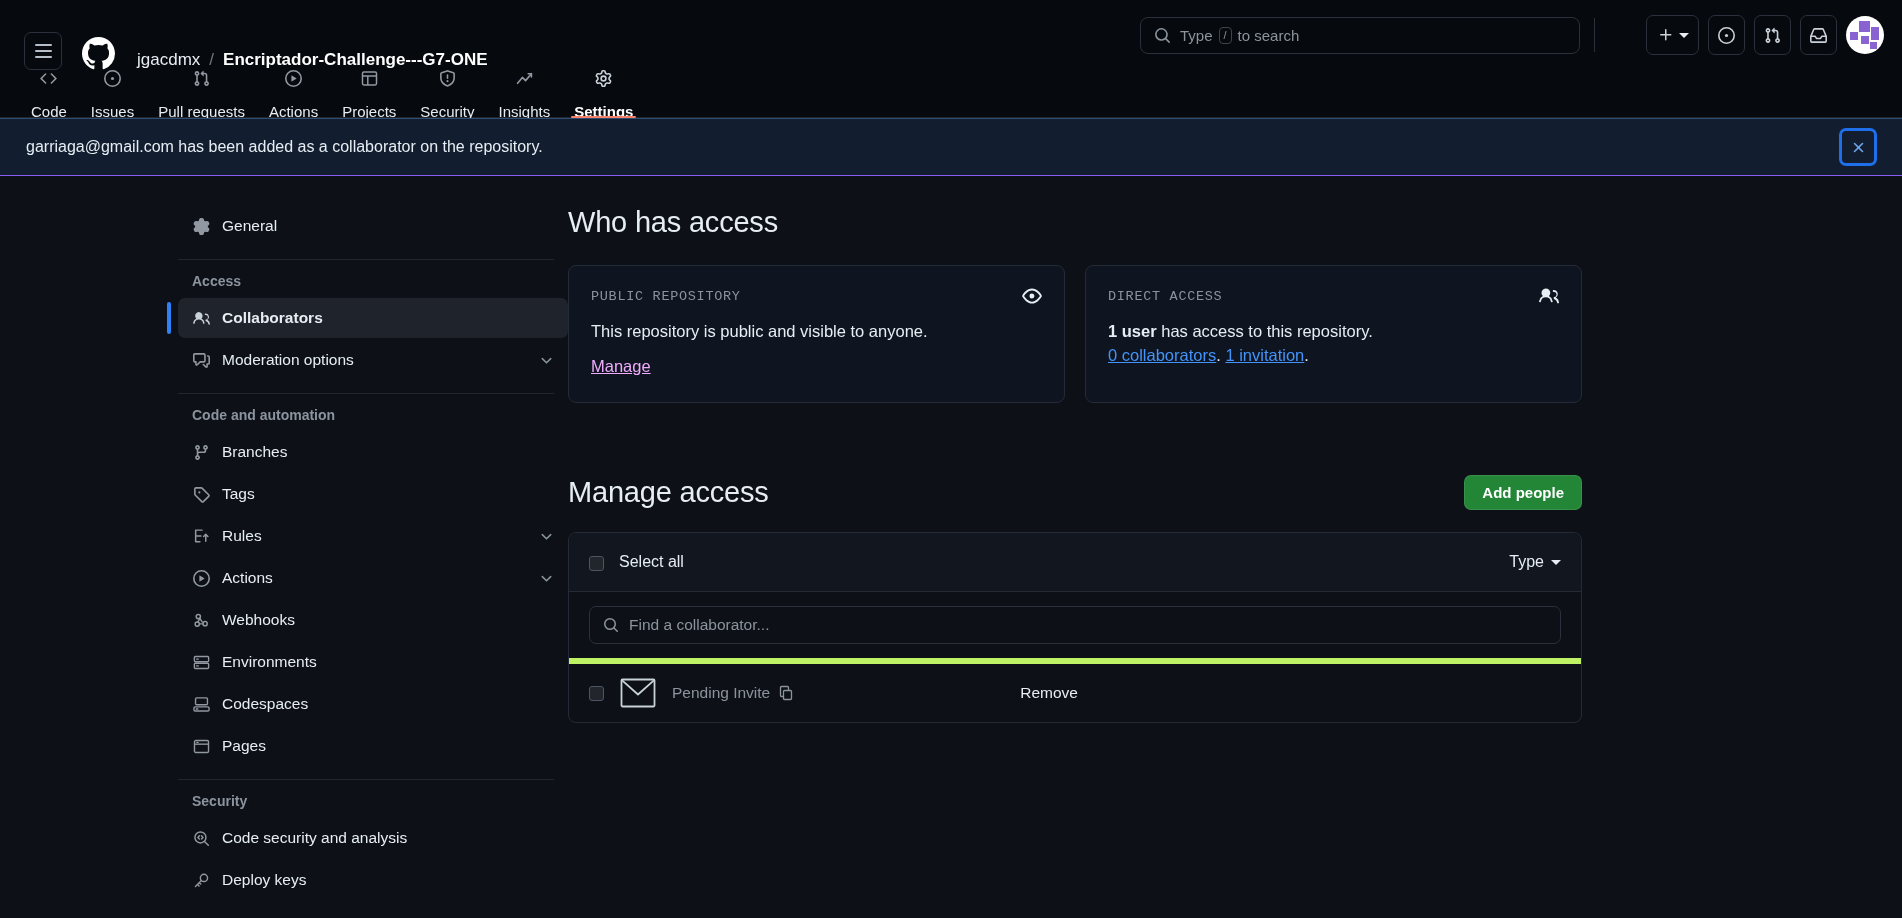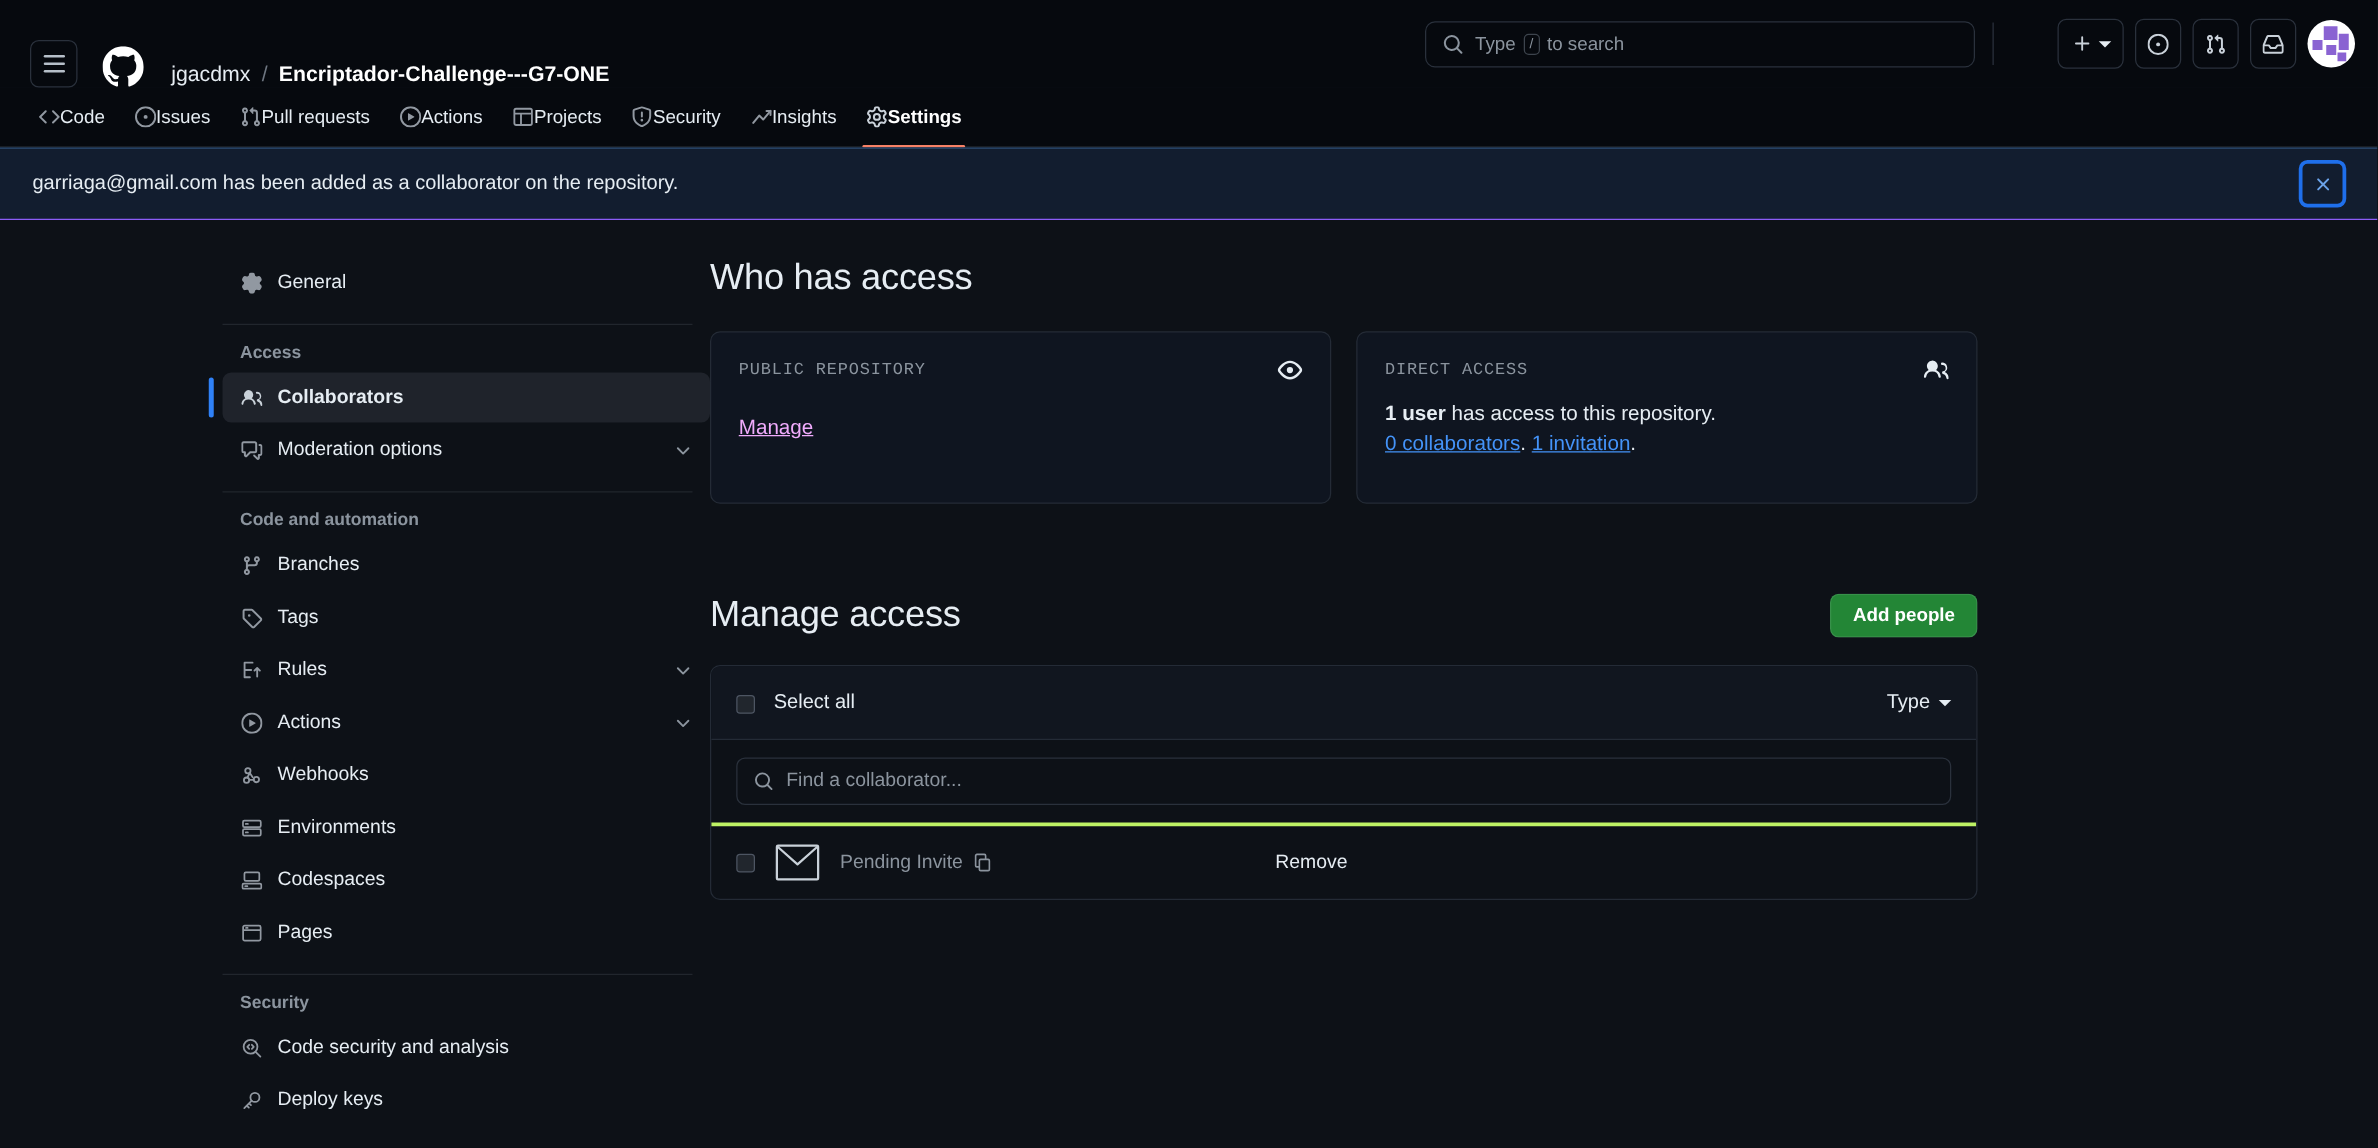--- a/index.html
+++ b/index.html
@@ -99,29 +99,30 @@
   
   .repo-nav {
     height: 48px;
     display: flex; align-items: flex-end;
     padding: 0 20px;
     background: #06090e;
     border-bottom: 1px solid #21262d;
     gap: 2px;
   }
   .nav-tab {
-    display: flex; align-items: center; gap: 0;
+    display: flex; align-items: center; gap: 17px;
     padding: 0 11px 12px;
     font-size: 15px;
     color: #e6edf3;
     cursor: pointer;
     position: relative;
     height: 100%;
     align-items: center;
     padding-bottom: 0;
+    flex-direction: column;
   }
   .nav-tab .label { line-height: 1; }
   .nav-tab.active .label { font-weight: bold; color: #fff; }
   .nav-tab.active::after {
     content: "";
     position: absolute;
     left: 8px; right: 8px; bottom: -1px;
     height: 2px;
     background: #f78166;
     border-radius: 2px;
@@ -280,21 +281,21 @@
     display: flex; align-items: center; gap: 7px;
     font-size: 16px; color: #e6edf3; cursor: pointer;
   }
   .caret-down {
     width: 0; height: 0;
     border-left: 5px solid transparent;
     border-right: 5px solid transparent;
     border-top: 5px solid #e6edf3;
   }
 
-  .panel-search-wrap { padding: 14px 20px; border-bottom: 3px solid #bef264; }
+  .panel-search-wrap { padding: 14px 20px; border-bottom: 6px solid #bef264; }
   .collab-search {
     height: 38px;
     border: 1px solid #2a313c;
     border-radius: 7px;
     background: #0d1117;
     display: flex; align-items: center; gap: 10px;
     padding: 0 13px;
     cursor: text;
   }
   .collab-search .ph { color: #8b949e; font-size: 15.5px; }
@@ -651,20 +652,21 @@
 
       <div class="access-card">
         <div class="card-head">
           <span class="card-kicker">PUBLIC REPOSITORY</span>
           <span>
               <svg width="20" height="20" viewBox="0 0 16 16" fill="#e6edf3">
                 <path d="M8 2c1.981 0 3.671.992 4.933 2.078 1.27 1.091 2.187 2.345 2.637 3.023a1.62 1.62 0 0 1 0 1.798c-.45.678-1.367 1.932-2.637 3.023C11.67 13.008 9.981 14 8 14c-1.981 0-3.671-.992-4.933-2.078C1.797 10.83.88 9.576.43 8.898a1.62 1.62 0 0 1 0-1.798c.45-.677 1.367-1.931 2.637-3.022C4.33 2.992 6.019 2 8 2ZM1.679 7.932a.12.12 0 0 0 0 .136c.411.622 1.241 1.75 2.366 2.717C5.176 11.758 6.527 12.5 8 12.5s2.825-.742 3.955-1.715c1.124-.967 1.954-2.096 2.366-2.717a.12.12 0 0 0 0-.136c-.412-.621-1.242-1.75-2.366-2.717C10.824 4.242 9.473 3.5 8 3.5c-1.473 0-2.825.742-3.955 1.715-1.124.967-1.954 2.096-2.366 2.717ZM8 10a2 2 0 1 1-.001-3.999A2 2 0 0 1 8 10Z"></path>
               </svg>
             </span>
         </div>
+        <div class="card-body">This repository is public and visible to anyone.</div>
         <span class="card-link-block">Manage</span>
       </div>
 
       <div class="access-card">
         <div class="card-head">
           <span class="card-kicker">DIRECT ACCESS</span>
           <span>
               <svg width="20" height="20" viewBox="0 0 16 16" fill="#e6edf3">
                 <path d="M5.5 3.5a2 2 0 1 1 0 4 2 2 0 0 1 0-4ZM2 5.5a3.5 3.5 0 1 1 5.898 2.549 5.508 5.508 0 0 1 3.034 4.084.75.75 0 1 1-1.482.235 4 4 0 0 0-7.9 0 .75.75 0 0 1-1.482-.236A5.507 5.507 0 0 1 3.102 8.05 3.493 3.493 0 0 1 2 5.5ZM11 4a.75.75 0 0 1 .75-.75 3.25 3.25 0 0 1 1.73 6.003 4.51 4.51 0 0 1 2.5 3.81.75.75 0 0 1-1.498.084 3.01 3.01 0 0 0-2.197-2.628.75.75 0 0 1-.557-.725v-.255a.75.75 0 0 1 .449-.688A1.75 1.75 0 0 0 11.75 4.75.75.75 0 0 1 11 4Z"></path>
               </svg>

